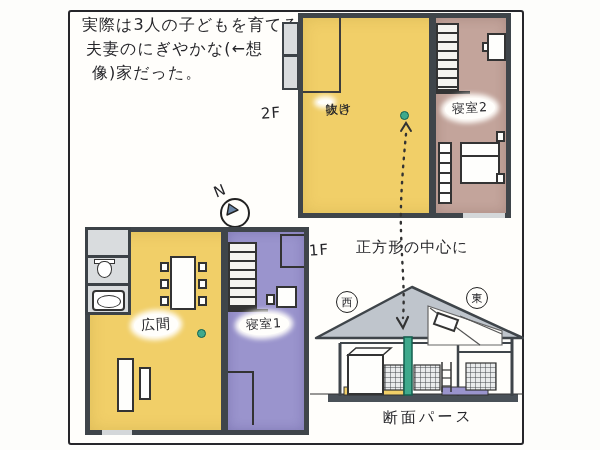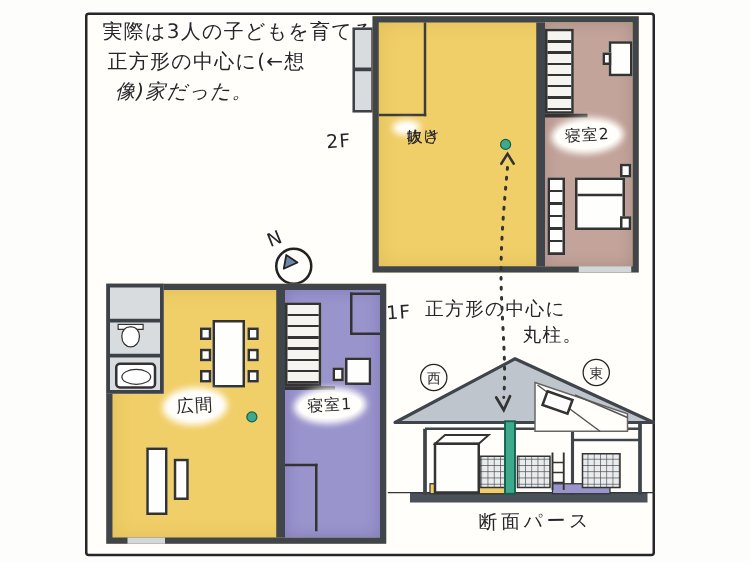--- a/index.html
+++ b/index.html
@@ -18,27 +18,27 @@
     font-family:"DejaVu Sans",sans-serif;color:var(--ink);overflow:hidden;
   }
   .panel-frame{
     position:absolute;left:68px;top:10px;width:452px;height:431px;
     border:2px solid #26262a;border-radius:3px;background:#fffefb;
   }
   
   .hand{position:absolute;color:var(--ink);line-height:1.5;letter-spacing:1px;white-space:nowrap;}
   .intro{left:82px;top:13px;font-size:16px;}
   .intro .l2{margin-left:4px;}
-  .intro .l3{margin-left:10px;font-style:italic;}
+  .intro .l3{margin-left:10px;}
   .plannote{left:130px;top:116px;font-size:16px;}
   .plannote .l2{margin-left:8px;}
   .fl-label{font-size:15px;transform:rotate(-4deg);}
   .label-2f{left:261px;top:102px;}
   .label-1f{left:309px;top:239px;}
-  .colnote1{left:340px;top:236px;font-size:15px;}
+  .colnote1{left:356px;top:236px;font-size:15px;}
   .colnote2{left:418px;top:257px;font-size:15px;}
   .caption{left:383px;top:406px;font-size:15px;letter-spacing:3px;transform:rotate(-1deg);}
   
   .dir-badge{
     position:absolute;width:20px;height:20px;border:1.8px solid #222;border-radius:50%;
     display:flex;align-items:center;justify-content:center;font-size:11px;background:#fffefb;
   }
   .west{left:336px;top:291px;}
   .east{left:466px;top:287px;}
   
@@ -105,29 +105,28 @@
   .overlay{position:absolute;z-index:4;}
 </style>
 </head>
 <body>
 
 <div class="canvas">
   <div class="panel-frame"></div>
 
   <div class="hand intro">
     <div class="l1">実際は3人の子どもを育てる</div>
-    <div class="l2">正方形の中心に(←想</div>
+    <div class="l2">夫妻のにぎやかな(←想</div>
     <div class="l3">像)家だった。</div>
   </div>
   <div class="hand plannote">
   </div>
   <div class="hand fl-label label-2f">2F</div>
   <div class="hand fl-label label-1f">1F</div>
   <div class="hand colnote1">正方形の中心に</div>
-  <div class="hand colnote2">丸柱。</div>
   <div class="hand caption">断面パース</div>
 
   <div class="north">
     <span class="n">N</span>
     <div class="ring">
       <svg width="21" height="21" viewBox="0 0 21 21">
         <polygon points="5,15 16,10 7,4" fill="#6b87a8" stroke="#222" stroke-width="1.4" stroke-linejoin="round"></polygon>
       </svg>
     </div>
   </div>

